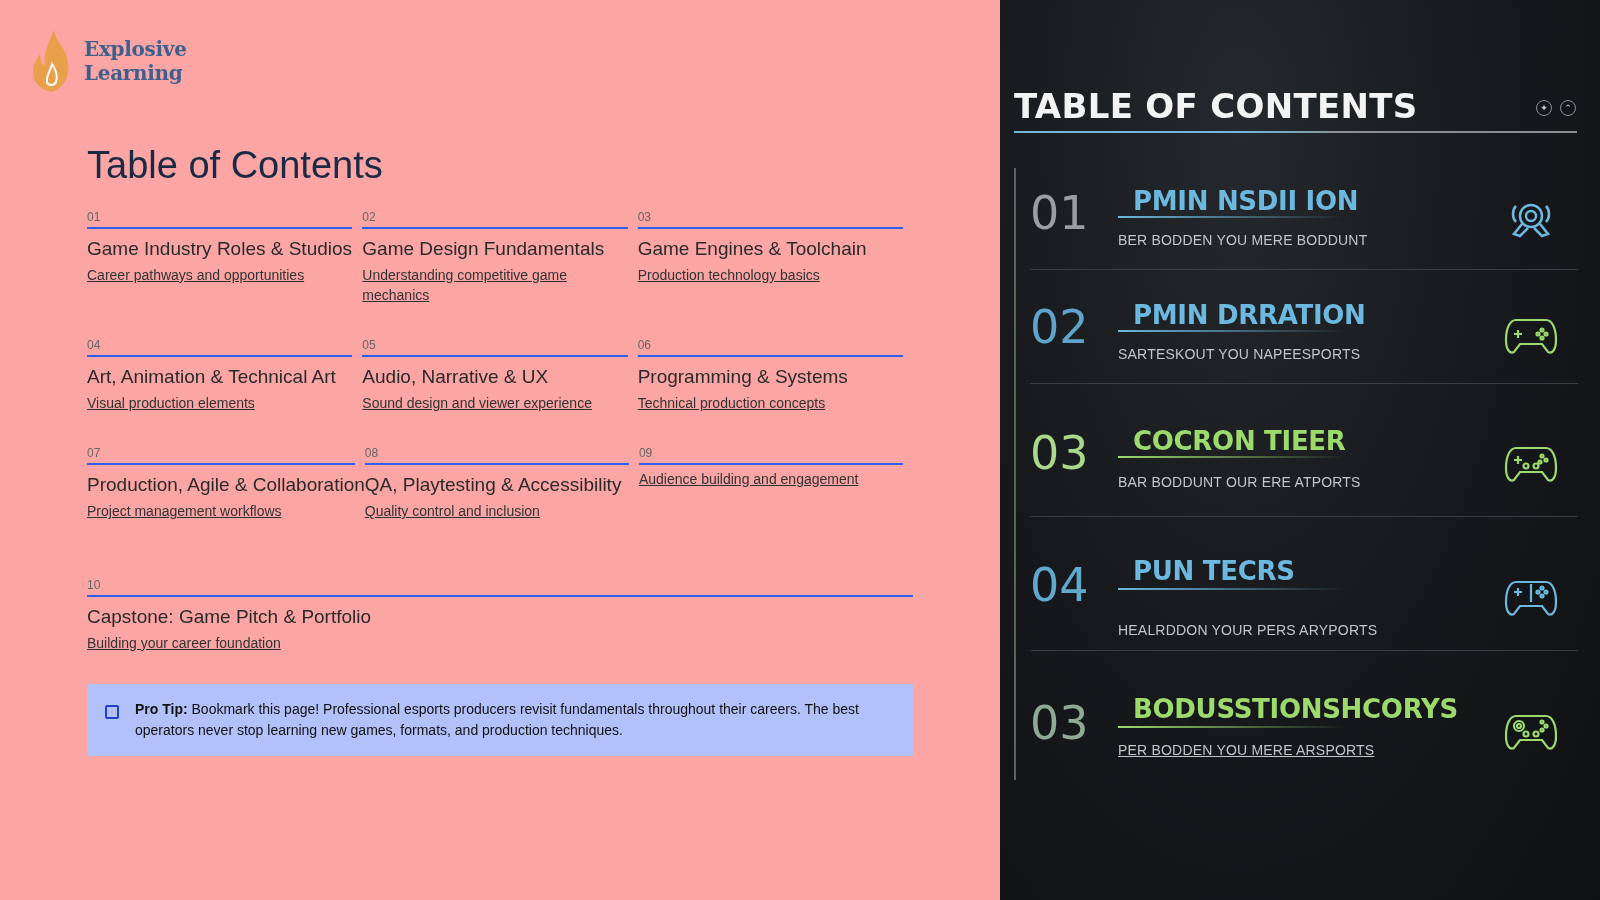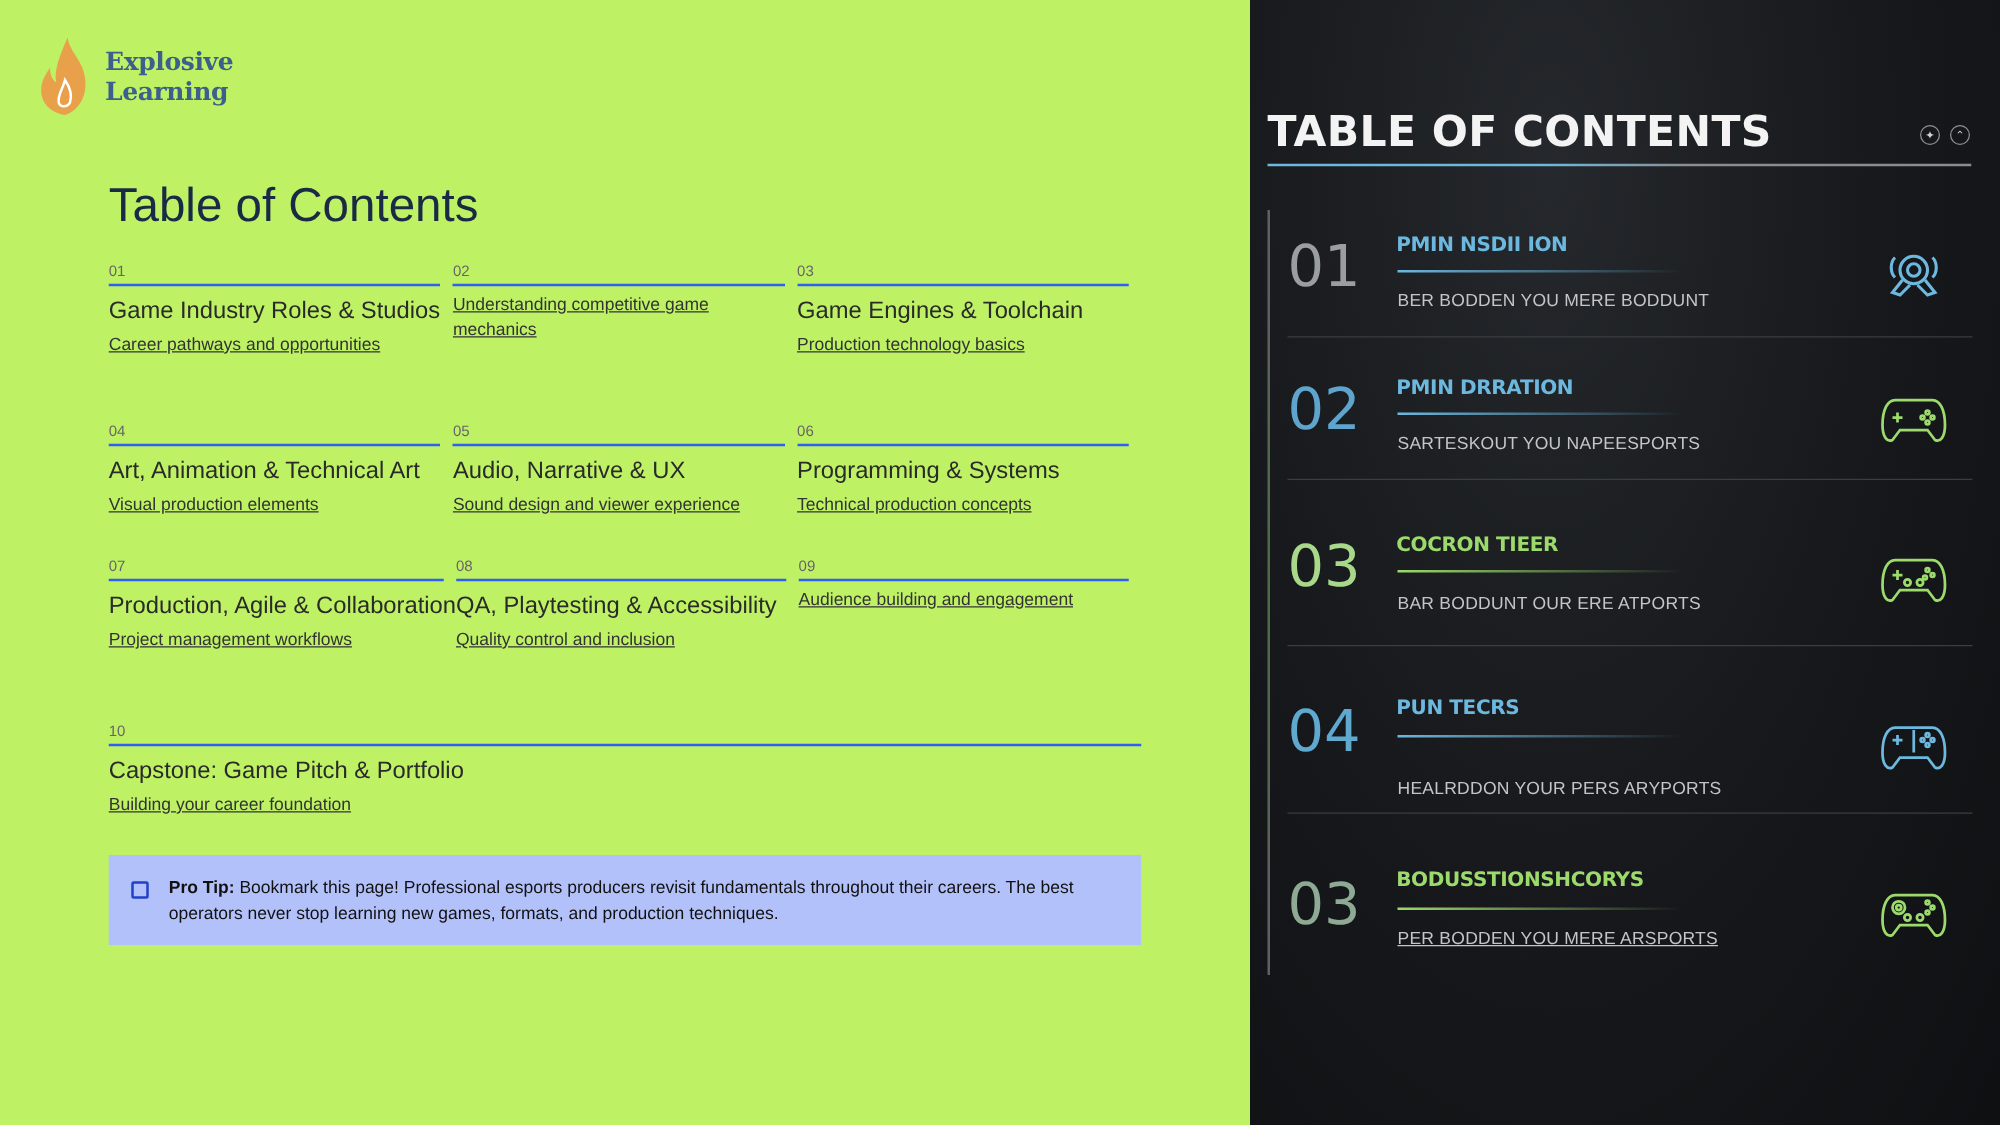--- a/index.html
+++ b/index.html
@@ -1,20 +1,20 @@
 <!DOCTYPE html>
 <html><head>
 <meta charset="utf-8">
 <style>
   * { box-sizing: border-box; margin: 0; padding: 0; }
   html, body { width: 1600px; height: 900px; overflow: hidden; background: #ffffff; }
   body { position: relative; font-family: "Liberation Sans", sans-serif; }
 
   
-  .left { position: absolute; left: 0; top: 0; width: 1000px; height: 900px; background: #bef264; }
+  .left { position: absolute; left: 0; top: 0; width: 1000px; height: 900px; background: #fca5a5; }
   .logo { position: absolute; left: 30px; top: 28px; display: flex; align-items: center; }
   .logo svg { width: 44px; height: 66px; }
   .logo-text { margin-left: 10px; font-family: "DejaVu Serif", serif; color: #3d5f8c; font-size: 20px; font-weight: bold; line-height: 24px; letter-spacing: -0.3px; }
   .page-title { position: absolute; left: 87px; top: 144px; font-size: 38px; color: #1b2a44; font-weight: normal; }
 
   .grid { position: absolute; left: 87px; top: 208px; width: 826px; }
   .row { display: flex; }
   .cell { width: 279px; padding-right: 0; }
   .cell + .cell { margin-left: 0; }
   .num { font-size: 12px; color: #666; padding-left: 0; height: 19px; line-height: 19px; }
@@ -37,21 +37,21 @@
   .right { position: absolute; left: 1000px; top: 0; width: 600px; height: 900px;
     background: radial-gradient(ellipse at 40% 15%, #25282c 0%, #16181b 55%, #0f1012 100%); }
   .r-title { position: absolute; left: 14px; top: 86px; font-size: 34px; font-weight: bold; color: #f3f3f3; letter-spacing: 0.3px; font-family: "DejaVu Sans", sans-serif; }
   .r-title-rule { position: absolute; left: 14px; top: 131px; width: 563px; height: 2px;
     background: linear-gradient(90deg, #6fb7dc 0%, #6fb7dc 40%, #8a8d90 60%, #8a8d90 100%); }
   .r-icon-btn { position: absolute; top: 100px; width: 16px; height: 16px; border-radius: 50%; border: 1px solid #8b9096; color: #cfd3d7; font-size: 9px; text-align: center; line-height: 14px; }
   .r-vline { position: absolute; left: 14px; top: 168px; width: 2px; height: 612px; background: linear-gradient(180deg, #5d6166, #4f6a45 50%, #5d6166); }
 
   .r-item { position: absolute; left: 30px; width: 548px; }
   .r-num { position: absolute; left: 0; font-size: 46px; font-family: "DejaVu Sans", sans-serif; font-weight: normal; }
-  .r-name { position: absolute; left: 87px; font-size: 16px; font-weight: bold; font-family: "DejaVu Sans", sans-serif; letter-spacing: -0.3px; }
+  .r-name { position: absolute; left: 103px; font-size: 26px; font-weight: bold; font-family: "DejaVu Sans", sans-serif; letter-spacing: -0.3px; }
   .r-underline { position: absolute; left: 88px; width: 228px; height: 2px; }
   .r-desc { position: absolute; left: 88px; font-size: 14px; color: #c3c5c8; letter-spacing: 0.2px; }
   .r-ctl { position: absolute; right: 20px; width: 54px; height: 44px; }
   .r-sep { position: absolute; left: 0; width: 548px; height: 1px; background: #3a3d41; }
   .blue { color: #6cb8de; }
   .green { color: #9cda6c; }
 </style>
 </head>
 <body>
 
@@ -73,20 +73,21 @@
     <div class="row row1">
       <div class="cell">
         <div class="num">01</div>
         <div class="rule"></div>
         <div class="item-title">Game Industry Roles &amp; Studios</div>
         <div class="item-sub">Career pathways and opportunities</div>
       </div>
       <div class="cell">
         <div class="num">02</div>
         <div class="rule"></div>
+        <div class="item-title">Game Design Fundamentals</div>
         <div class="item-sub">Understanding competitive game mechanics</div>
       </div>
       <div class="cell">
         <div class="num">03</div>
         <div class="rule"></div>
         <div class="item-title">Game Engines &amp; Toolchain</div>
         <div class="item-sub">Production technology basics</div>
       </div>
     </div>
     <div class="row row2">

